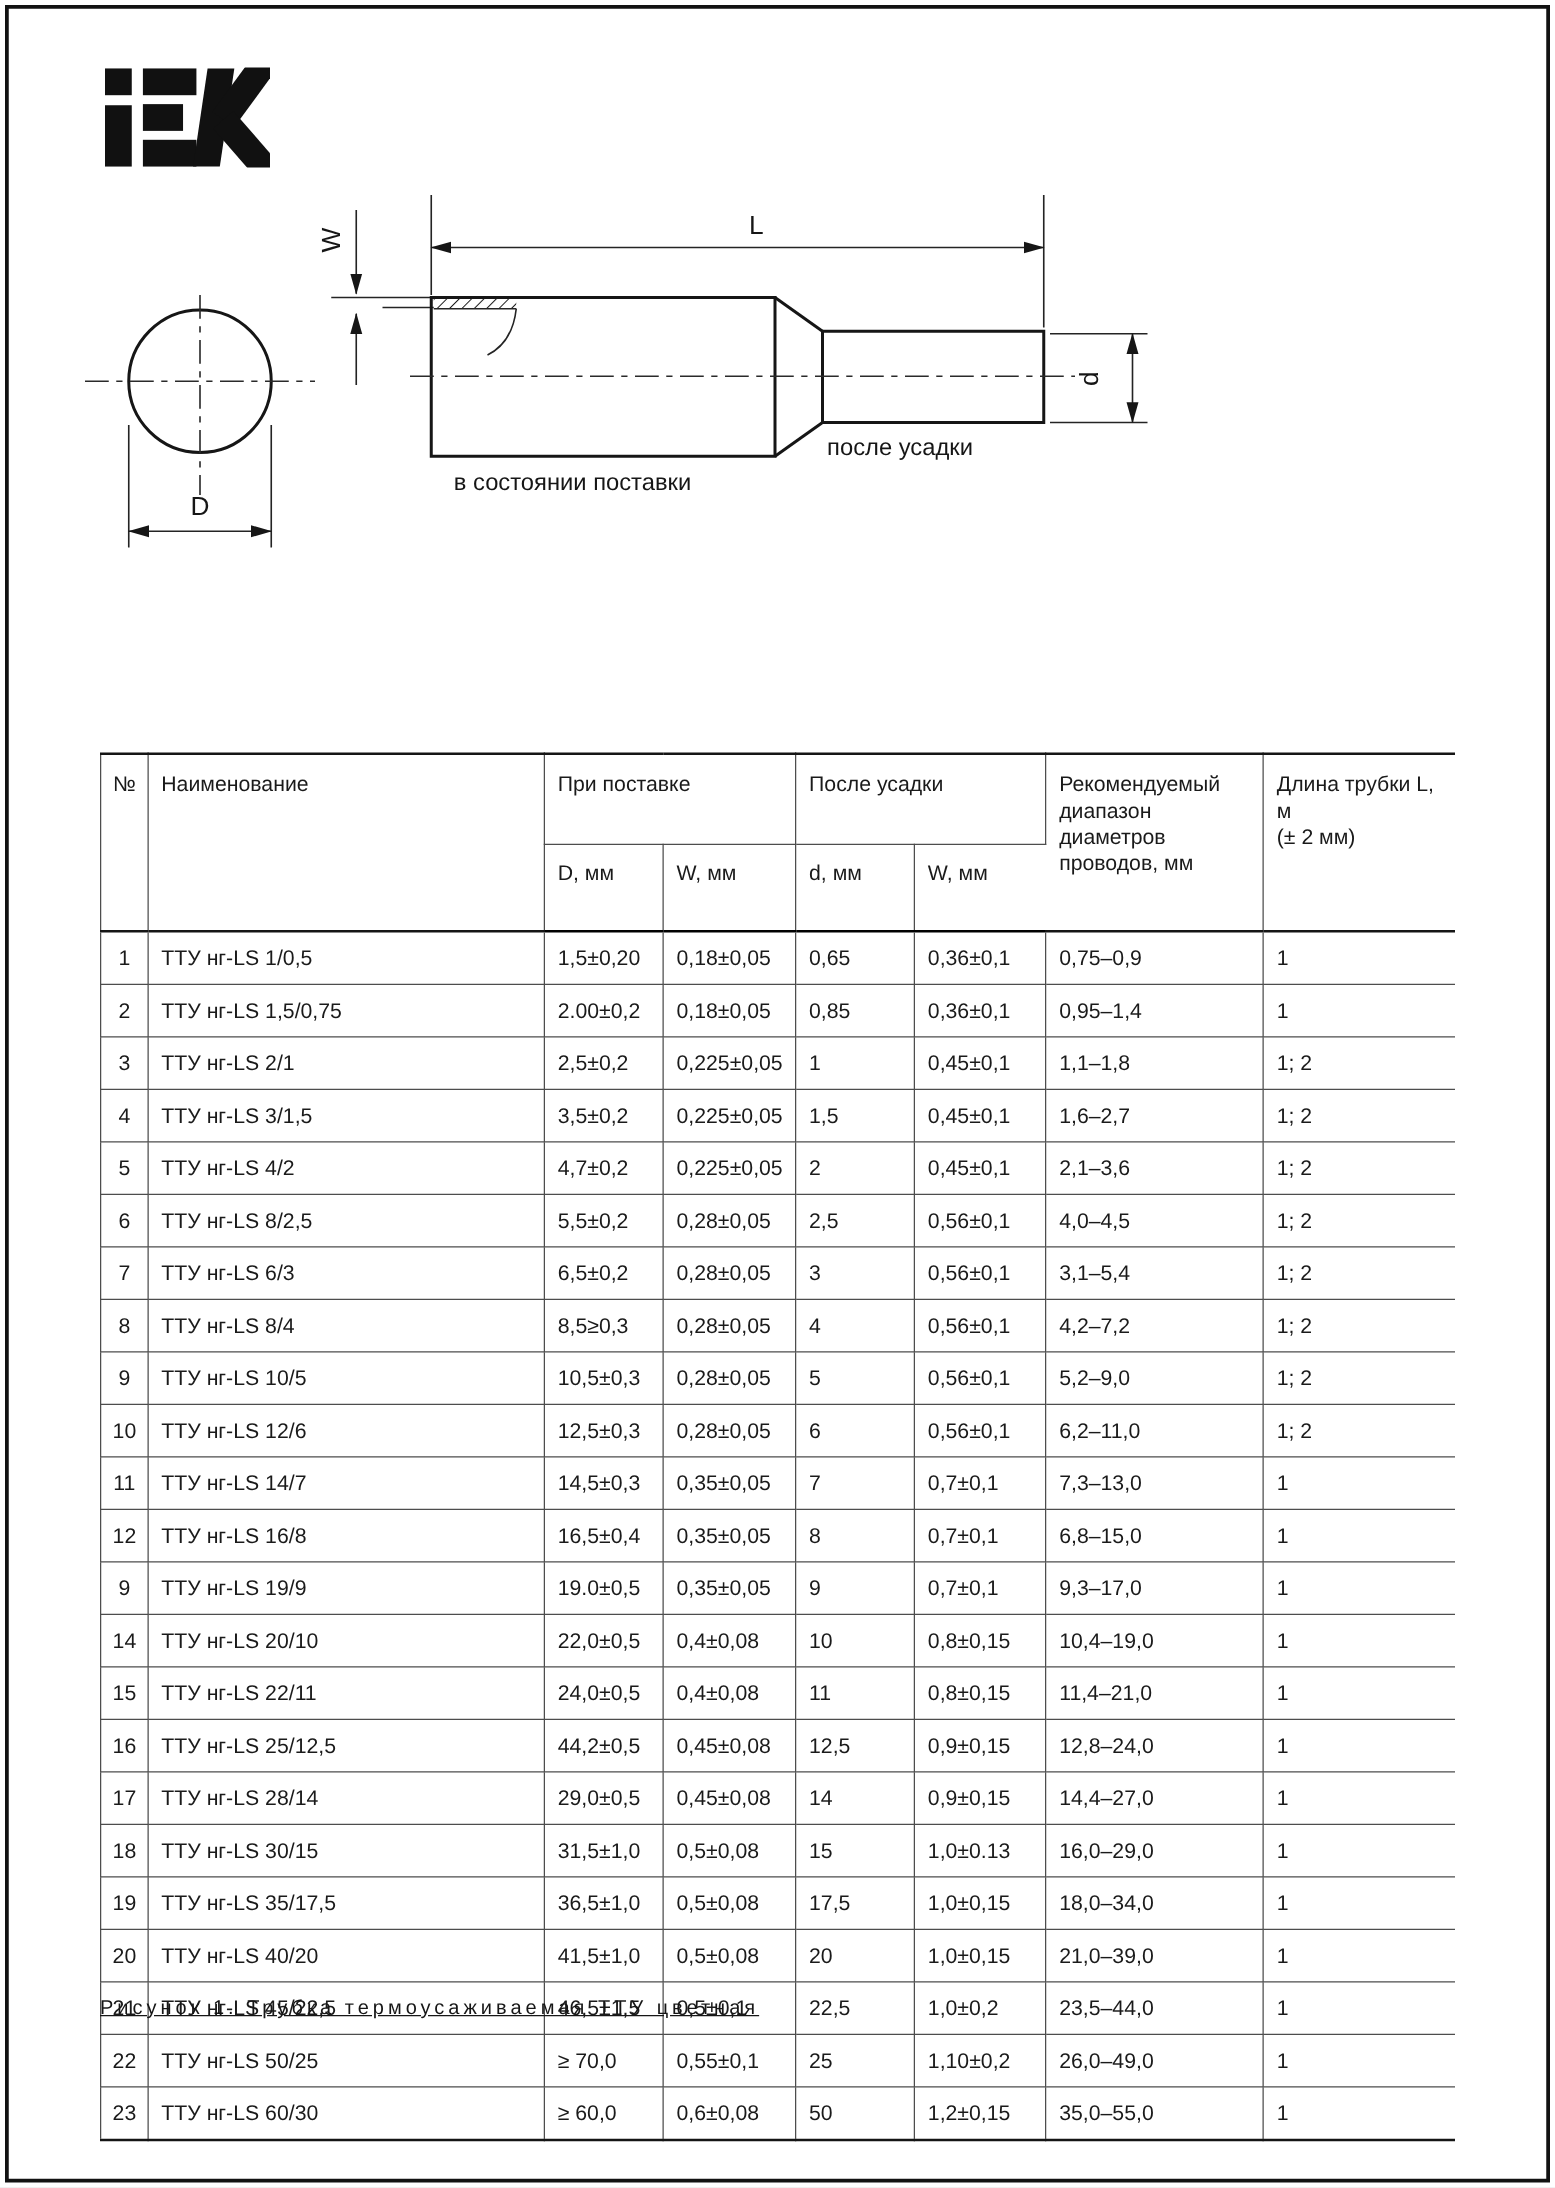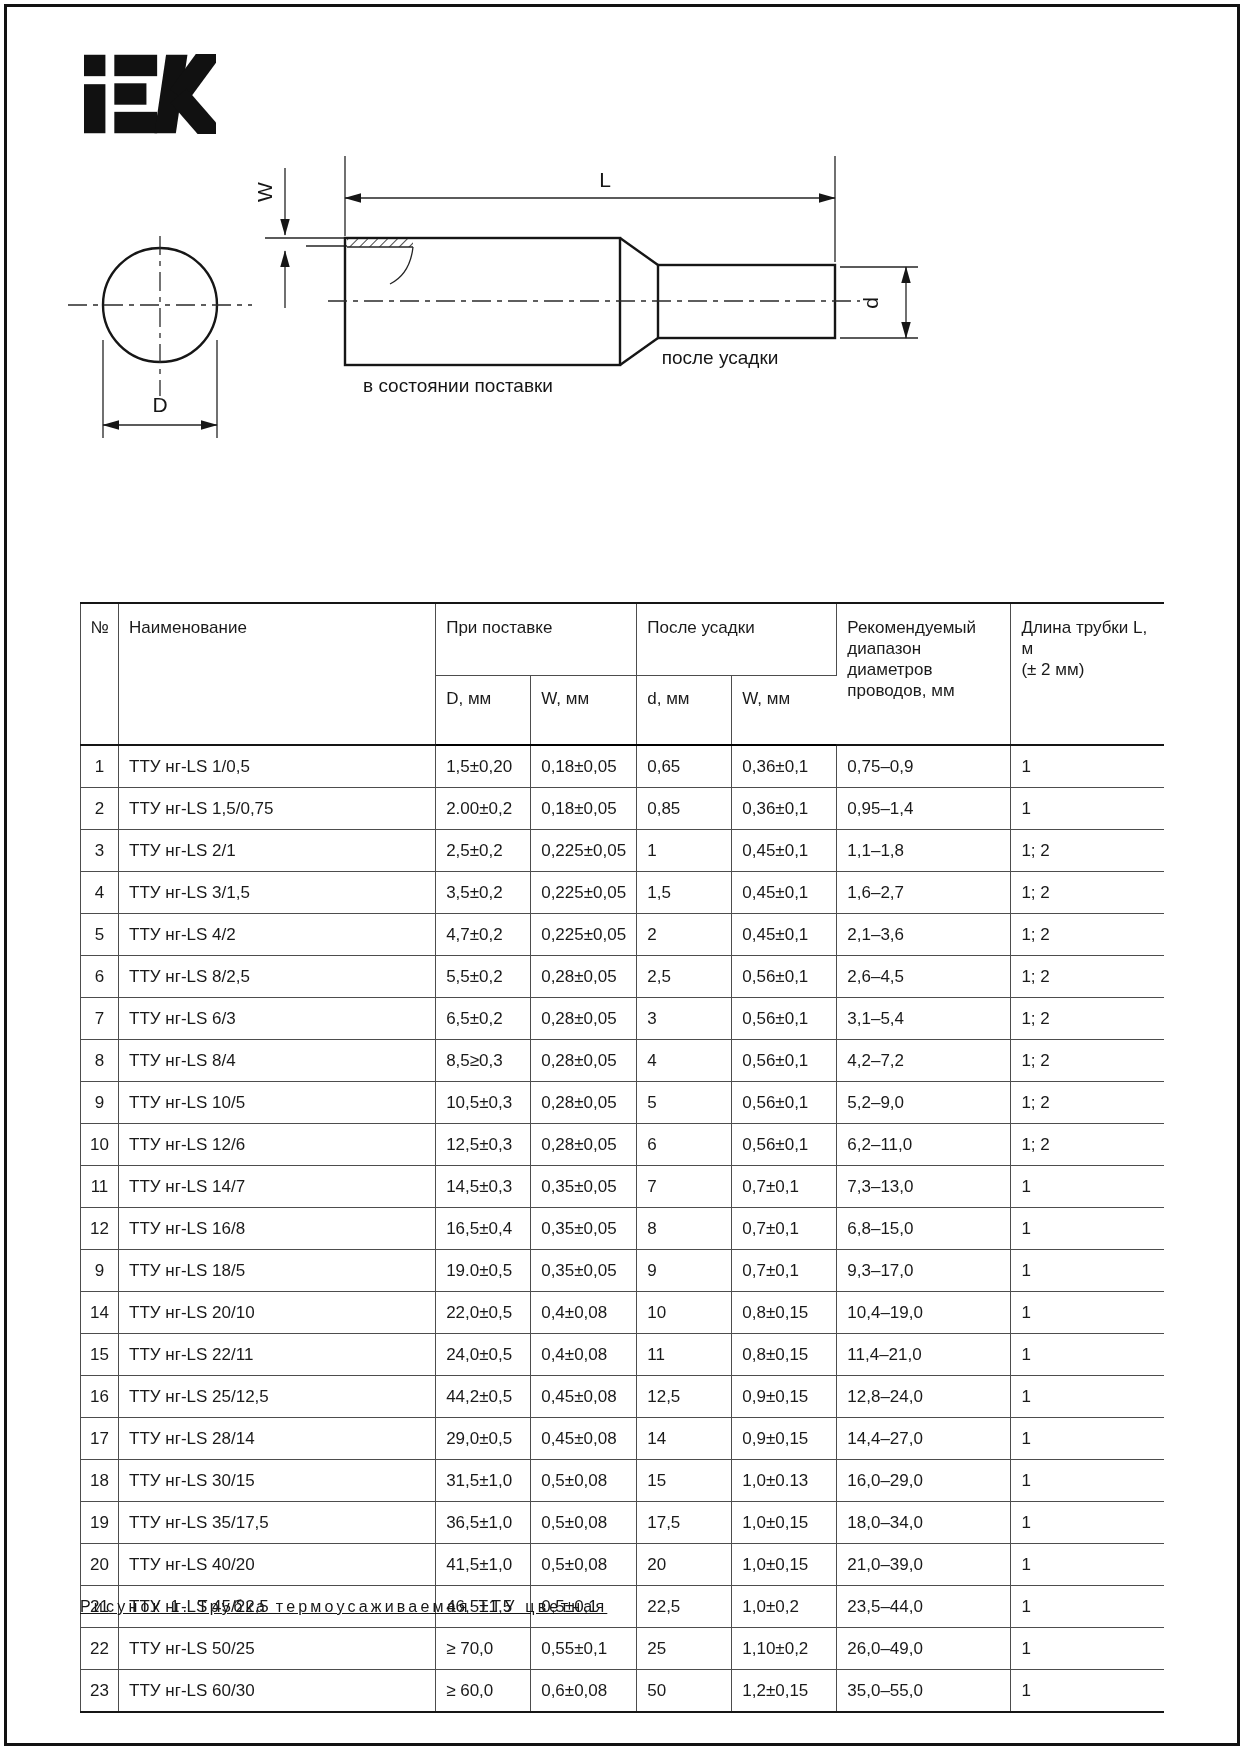--- a/index.html
+++ b/index.html
@@ -197,21 +197,21 @@
           <td>2,1–3,6</td>
           <td>1; 2</td>
         </tr>
         <tr class="data">
           <td class="c-num">6</td>
           <td>ТТУ нг-LS 8/2,5</td>
           <td>5,5±0,2</td>
           <td>0,28±0,05</td>
           <td>2,5</td>
           <td>0,56±0,1</td>
-          <td>2,6–4,5</td>
+          <td>4,0–4,5</td>
           <td>1; 2</td>
         </tr>
         <tr class="data">
           <td class="c-num">7</td>
           <td>ТТУ нг-LS 6/3</td>
           <td>6,5±0,2</td>
           <td>0,28±0,05</td>
           <td>3</td>
           <td>0,56±0,1</td>
           <td>3,1–5,4</td>
@@ -262,21 +262,21 @@
           <td>ТТУ нг-LS 16/8</td>
           <td>16,5±0,4</td>
           <td>0,35±0,05</td>
           <td>8</td>
           <td>0,7±0,1</td>
           <td>6,8–15,0</td>
           <td>1</td>
         </tr>
         <tr class="data">
           <td class="c-num">9</td>
-          <td>ТТУ нг-LS 18/5</td>
+          <td>ТТУ нг-LS 19/9</td>
           <td>19.0±0,5</td>
           <td>0,35±0,05</td>
           <td>9</td>
           <td>0,7±0,1</td>
           <td>9,3–17,0</td>
           <td>1</td>
         </tr>
         <tr class="data">
           <td class="c-num">14</td>
           <td>ТТУ нг-LS 20/10</td>

